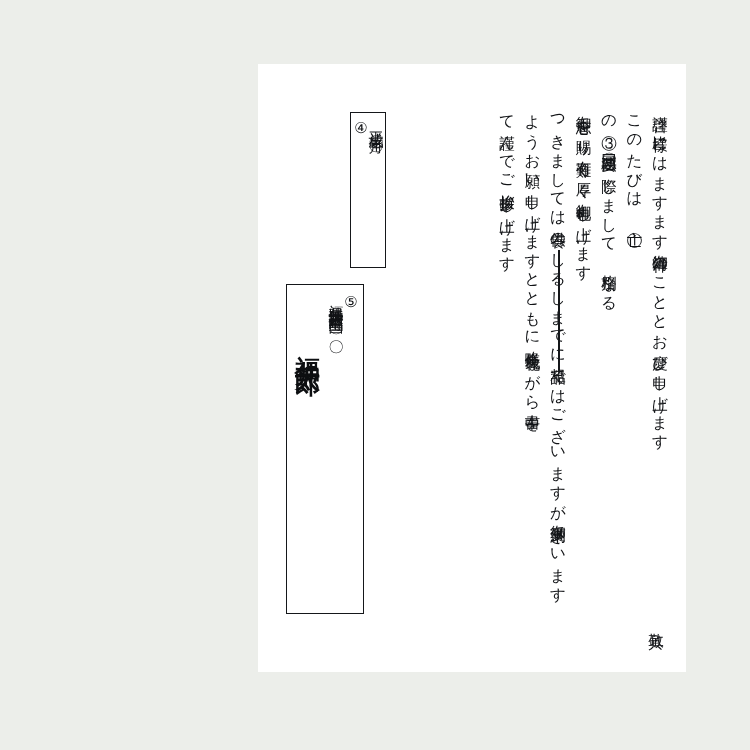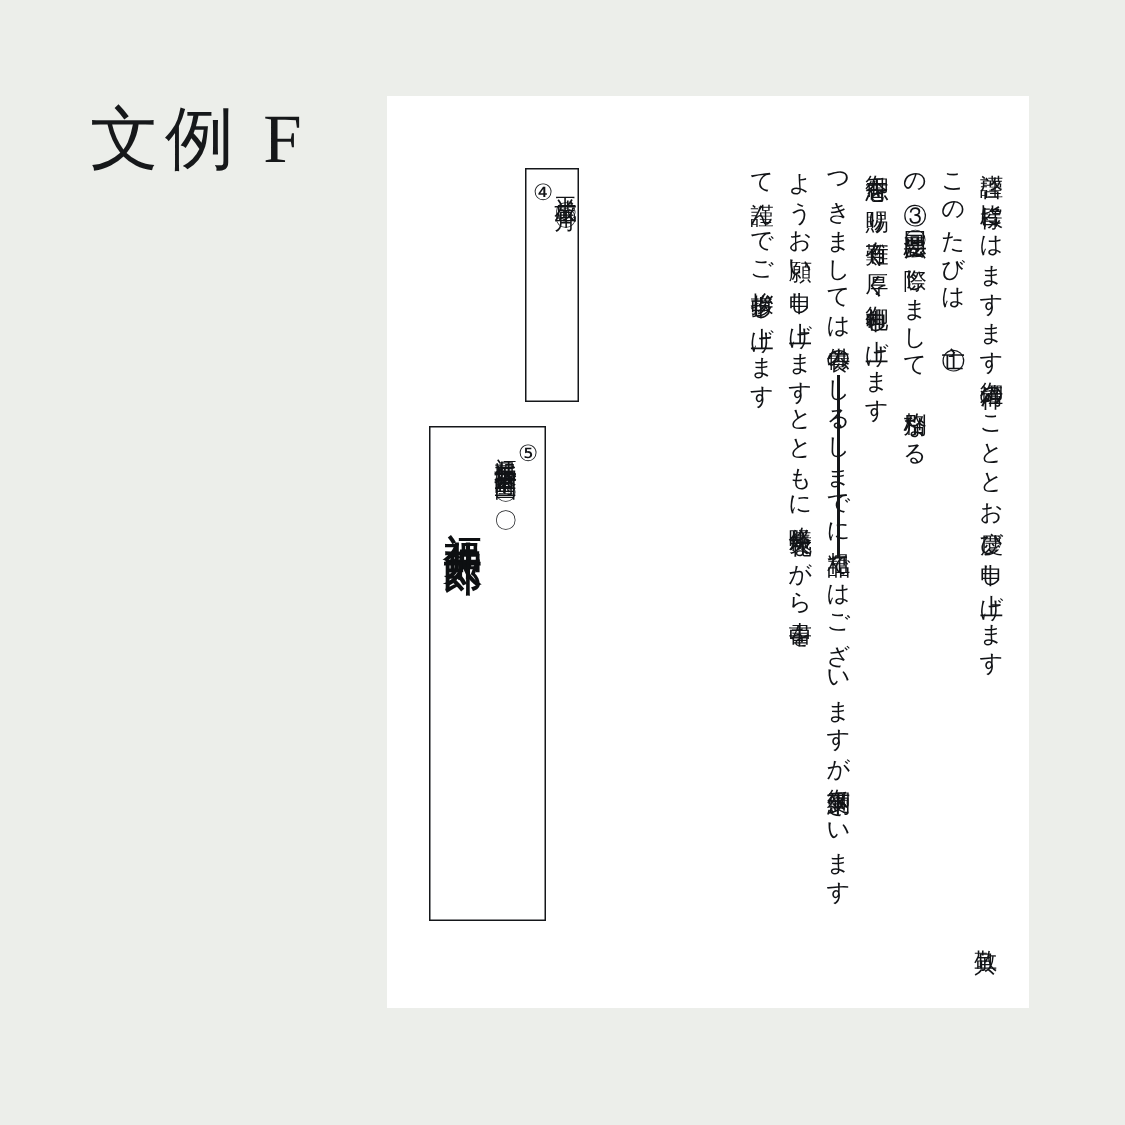--- a/index.html
+++ b/index.html
@@ -144,21 +144,20 @@
     width: 2px;
     height: 122px;
     background: #15171a;
   }
 </style>
 </head>
 <body>
 
 <div id="stage">
 
-  <div id="sample-label">文例 F</div>
 
   <div id="card">
 
     <div class="vcols" id="body-block">
       <div class="vcol">謹啓　皆様にはますます御清祥のこととお慶び申し上げます</div>
       <div class="vcol">このたびは 亡①</div>
       <div class="vcol">の③〇回忌法要に際しまして　格別なる</div>
       <div class="vcol">御香志を賜り有難く厚く御礼申し上げます</div>
       <div class="vcol">つきましては供養のしるしまでに粗品ではございますが御受納下さいます</div>
       <div class="vcol">ようお願い申し上げますとともに略儀失礼ながら書中を</div>

